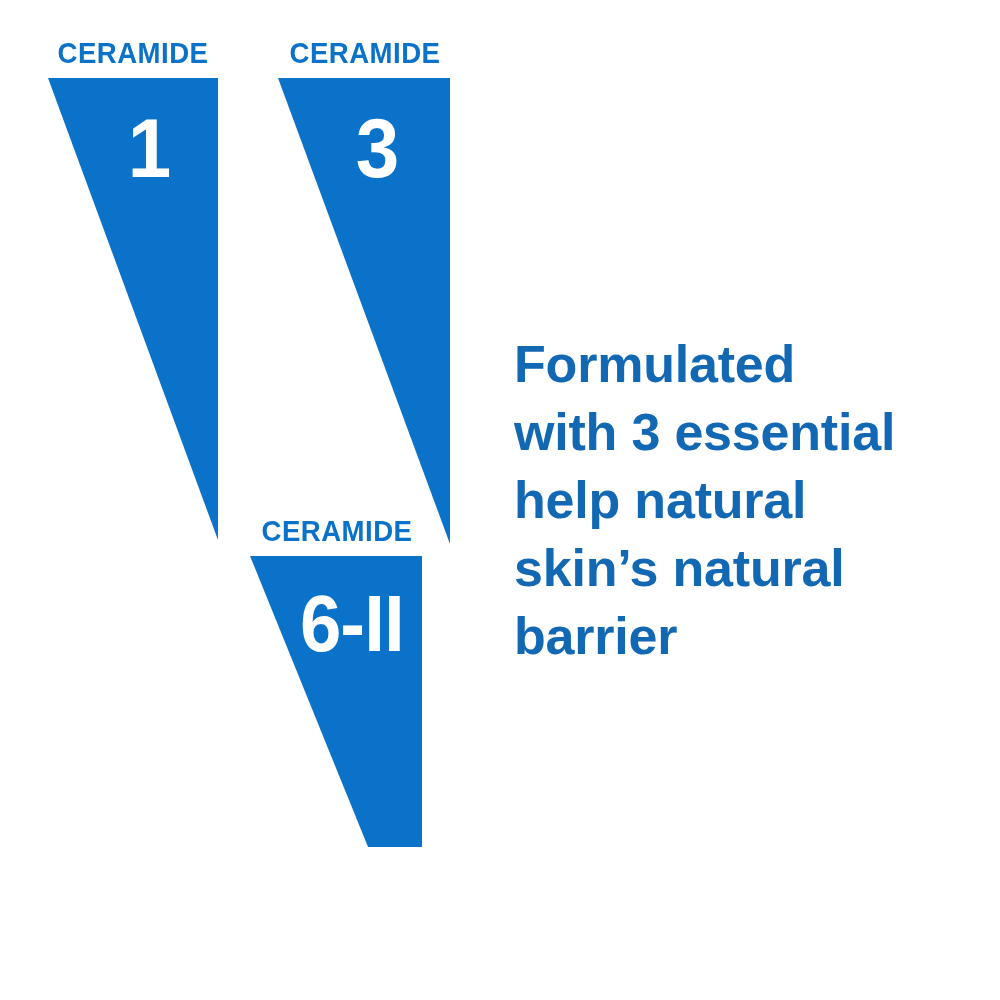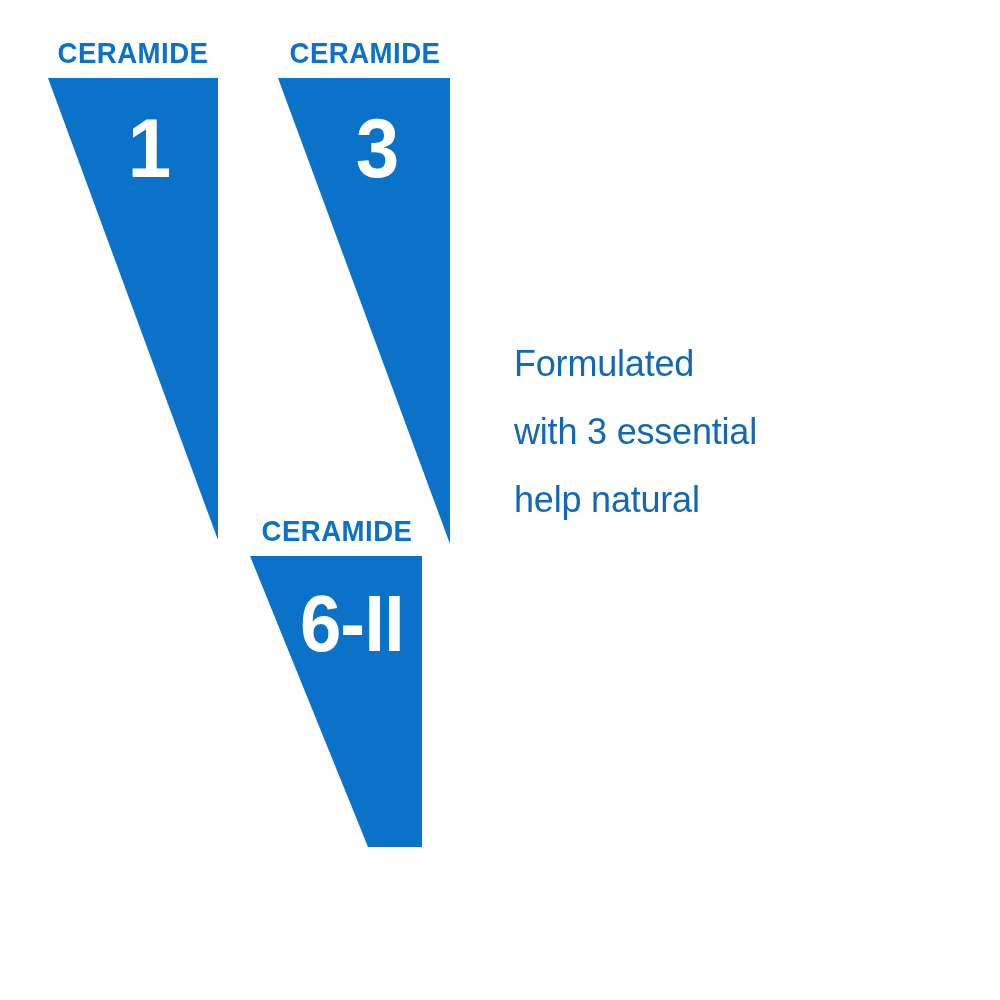--- a/index.html
+++ b/index.html
@@ -81,22 +81,22 @@
   }
 
   
   #claim-text {
     position: absolute;
     left: 514px;
     top: 330px;
     width: 460px;
     color: #1268b3;
     font-family: "Liberation Sans", sans-serif;
-    font-weight: 400;
-    font-size: 36px;
+    font-weight: 700;
+    font-size: 52px;
     line-height: 68px;
     letter-spacing: -0.2px;
   }
   #claim-text .claim-line {
     display: block;
     white-space: nowrap;
   }
 </style>
 </head>
 <body>
@@ -130,15 +130,17 @@
         <polygon points="16,0 188,0 188,424" fill="#0a72c8"></polygon>
       </svg>
     </div>
     <div class="pennant-number">6-II</div>
   </div>
 
   <div id="claim-text">
     <span class="claim-line">Formulated</span>
     <span class="claim-line">with 3 essential</span>
     <span class="claim-line">help natural</span>
+    <span class="claim-line">skin’s natural</span>
+    <span class="claim-line">barrier</span>
   </div>
 
 </div>
 
 </body></html>

